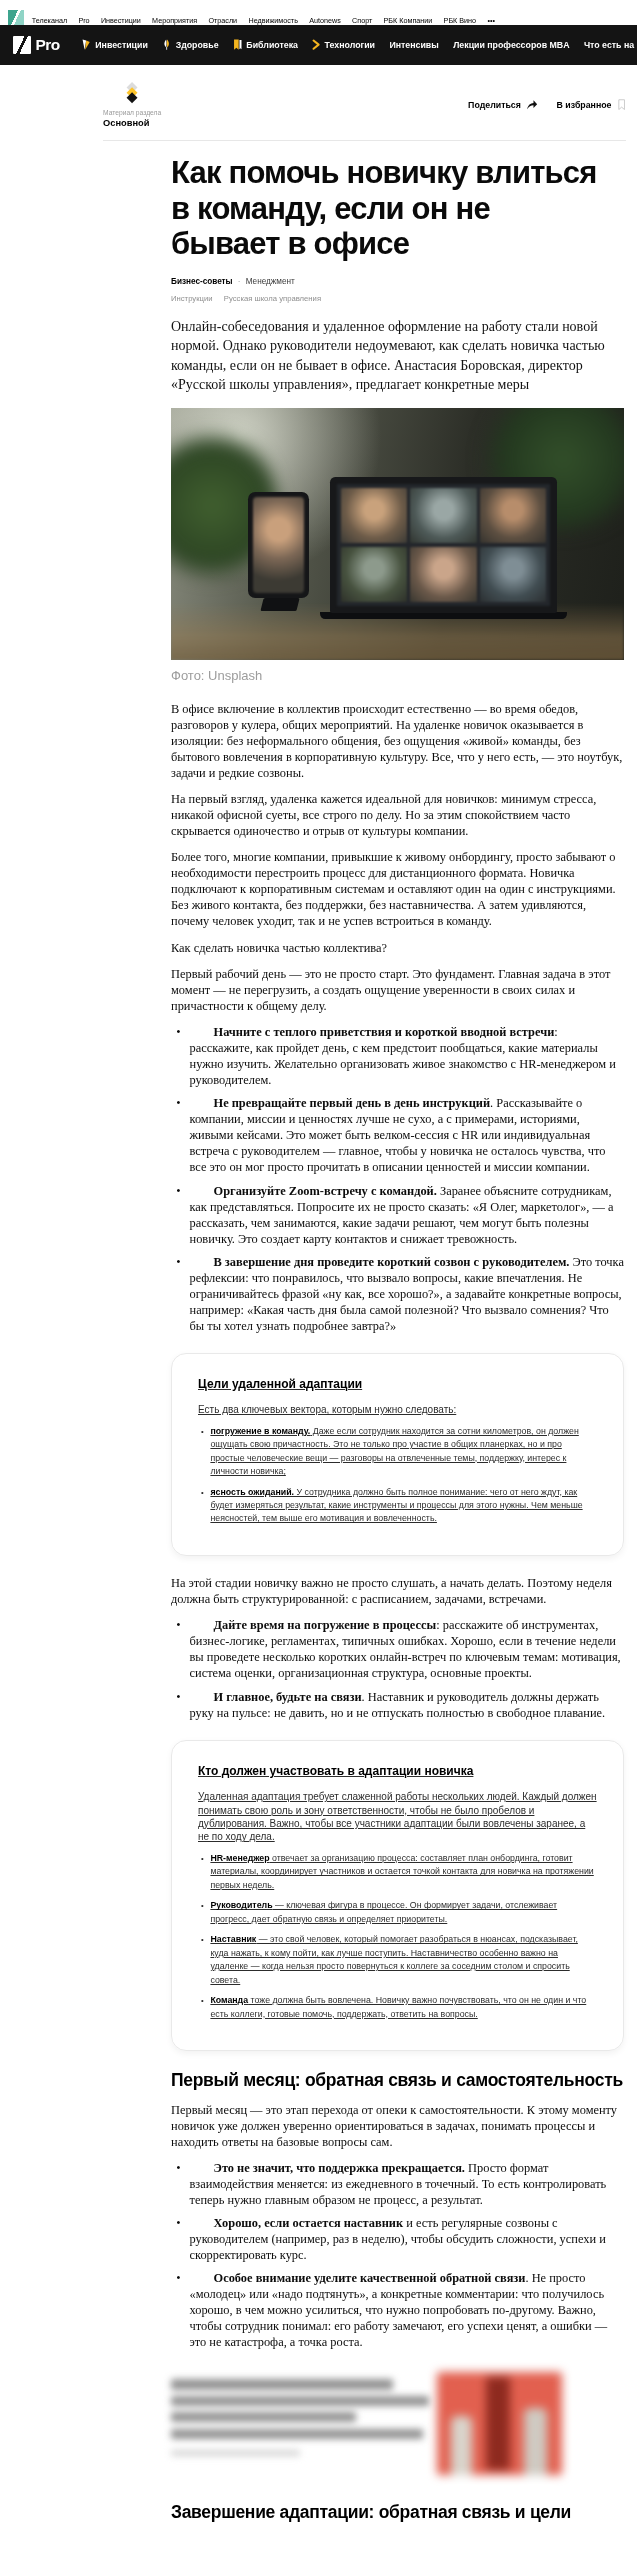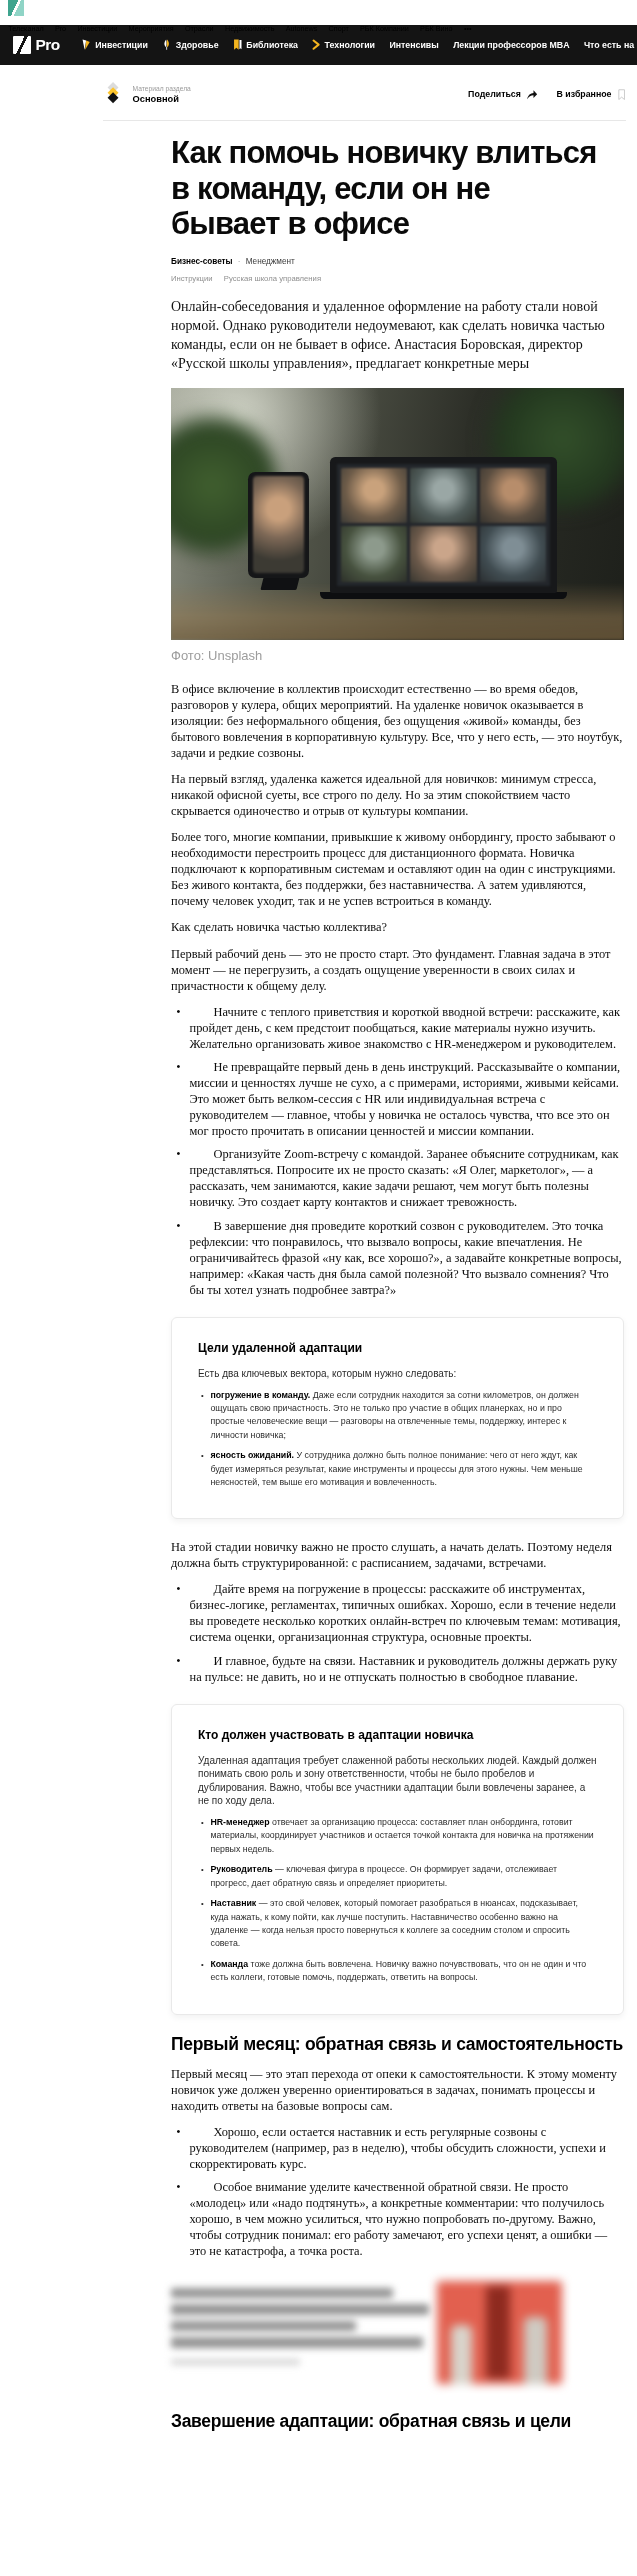--- a/index.html
+++ b/index.html
@@ -1,39 +1,39 @@
 <!DOCTYPE html>
 <html lang="ru" style="font-size:8.2px"><head>
 <meta charset="utf-8">
 <style>
   * { box-sizing:border-box; margin:0; padding:0; }
   html,body { width:638px; background:#fff; }
   body { height:3529px; overflow:hidden; font-family:"Liberation Sans",sans-serif; color:#111; }
 
   
-  .nav1 { height:25px; display:flex; align-items:flex-start; padding:0 8.2px; gap:8px; background:#fff;flex-direction:column; }
+  .nav1 { height:25px; display:flex; align-items:flex-end; padding:0 8.2px; gap:8px; background:#fff; }
   .rbc-logo { width:15.5px; height:15.5px; flex:0 0 auto;
     background:linear-gradient(115deg,#3ea48e 44%,#ffffff 44%,#ffffff 56%,#8fd4c6 56%); }
   .nav1-items { display:flex; align-items:center; gap:11.3px; }
   .nav1-item { font-size:7.2px; color:#000; cursor:pointer; white-space:nowrap; display:inline-flex; align-items:center; gap:2.6px; }
   .icn { display:inline-flex; align-items:center; }
 
   
   .nav2 { height:40px; background:#141414; display:flex; align-items:center; padding:0 13.4px; gap:14.4px; }
   .prologo { display:flex; align-items:center; gap:4.6px; margin-right:7.2px; cursor:pointer; }
   .prologo-sq { width:17.5px; height:17.5px; border-radius:1px;
     background:linear-gradient(115deg,#ffffff 44%,#141414 44%,#141414 56%,#ffffff 56%); }
   .prologo-txt { color:#fff; font-size:15.5px; font-weight:800; letter-spacing:-0.5px; }
   .nav2-items { display:flex; align-items:center; gap:14.4px; }
   .nav2-item { color:#fff; font-size:8.8px; font-weight:600; display:inline-flex; align-items:center; gap:4.1px; cursor:pointer; white-space:nowrap; }
 
   
   .hdr { width:523px; margin:16.5px 0 0 103px; }
   .hdr-row { display:flex; align-items:center; justify-content:space-between; }
-  .hdr-left { display:flex; align-items:center; gap:9px; }
+  .hdr-left { display:flex; align-items:center; gap:1px;flex-direction:column; }
   .hdr-sec-label { font-size:6.7px; color:#9a9a9a; margin-bottom:2.1px; }
   .hdr-sec-value { font-size:9.3px; font-weight:700; color:#000; }
   .hdr-right { display:flex; align-items:center; gap:18.5px; }
   .hdr-btn { display:inline-flex; align-items:center; gap:5.2px; font-size:8.8px; font-weight:700; color:#000; cursor:pointer; }
   .hdr-divider { border-bottom:0.5px solid #e7e7e7; margin-top:12.4px; }
 
   
   .title { margin:14.4px 0 0 171px; width:428px; font-size:31px; line-height:1.14; font-weight:800;
            letter-spacing:-0.8px; color:#0a0a0a; }
   .cat-row { margin:15.5px 0 0 171px; font-size:8.2px; display:flex; align-items:center; gap:5.2px; }
@@ -75,24 +75,24 @@
 
   
   .article-body { margin:17.5px 0 0 171px; width:453px; font-family:"Liberation Serif",serif;
     font-size:12.4px; line-height:16px; color:#0c0c0c; }
   .article-body p { margin:0 0 10.3px; }
   .article-body h2 { font-family:"Liberation Sans",sans-serif; font-size:17.5px; line-height:21px;
     font-weight:800; letter-spacing:-0.3px; color:#000; margin:18.5px 0 10.3px; }
   ul.blist { list-style:none; margin:0 0 10.3px; }
   ul.blist li { position:relative; padding-left:18.5px; margin-bottom:7.2px; }
   ul.blist li::before { content:"•"; position:absolute; left:5.2px; top:0; }
-  ul.blist b { font-weight:400;padding-left:24px; }
-
-  .infobox { border:0.5px solid #e9e9e9; border-radius:6px; box-shadow:0 2.1px 6.2px rgba(0,0,0,.05);
-    padding:21.6px 26px; margin:19.6px 0; font-family:"Liberation Sans",sans-serif; color:#2c2c2c; }
+  ul.blist b { font-weight:700;padding-left:24px; }
+
+  .infobox { border:0.5px solid #e9e9e9; border-radius:15px; box-shadow:0 2.1px 6.2px rgba(0,0,0,.05);
+    padding:21.6px 26px; margin:19.6px 0; font-family:"Liberation Sans",sans-serif; color:#2c2c2c;text-decoration:underline; }
   .infobox h3 { font-size:12px; font-weight:800; color:#000; margin-bottom:11.3px; }
   .infobox .intro { font-size:10px; line-height:13.4px; margin-bottom:8.2px; }
   .infobox ul { list-style:none; }
   .infobox li { position:relative; padding-left:12.4px; margin-bottom:7.2px; font-size:8.8px; line-height:13.4px; }
   .infobox li::before { content:"•"; position:absolute; left:3.1px; top:0; font-size:7.7px; }
   .infobox b { font-weight:700; color:#000; }
 
   .ad { position:relative; height:118px; margin:15.5px 0 13.4px; cursor:pointer; }
   .ad-text { position:absolute; left:0; top:13.4px; filter:blur(3.6px); }
   .ad-line { height:10.3px; border-radius:2.1px; background:#6f6f6f; opacity:.75; margin-bottom:6.2px; }
@@ -280,20 +280,21 @@
       <ul>
         <li><b>HR-менеджер</b><span> отвечает за организацию процесса: составляет план онбординга, готовит материалы, координирует участников и остается точкой контакта для новичка на протяжении первых недель.</span></li>
         <li><b>Руководитель</b><span> — ключевая фигура в процессе. Он формирует задачи, отслеживает прогресс, дает обратную связь и определяет приоритеты.</span></li>
         <li><b>Наставник</b><span> — это свой человек, который помогает разобраться в нюансах, подсказывает, куда нажать, к кому пойти, как лучше поступить. Наставничество особенно важно на удаленке — когда нельзя просто повернуться к коллеге за соседним столом и спросить совета.</span></li>
         <li><b>Команда</b><span> тоже должна быть вовлечена. Новичку важно почувствовать, что он не один и что есть коллеги, готовые помочь, поддержать, ответить на вопросы.</span></li>
       </ul>
     </section>
     <h2>Первый месяц: обратная связь и самостоятельность</h2>
     <p>Первый месяц — это этап перехода от опеки к самостоятельности. К этому моменту новичок уже должен уверенно ориентироваться в задачах, понимать процессы и находить ответы на базовые вопросы сам.</p>
     <ul class="blist">
+      <li><b>Это не значит, что поддержка прекращается.</b><span> Просто формат взаимодействия меняется: из ежедневного в точечный. То есть контролировать теперь нужно главным образом не процесс, а результат.</span></li>
       <li><b>Хорошо, если остается наставник</b><span> и есть регулярные созвоны с руководителем (например, раз в неделю), чтобы обсудить сложности, успехи и скорректировать курс.</span></li>
       <li><b>Особое внимание уделите качественной обратной связи</b><span>. Не просто «молодец» или «надо подтянуть», а конкретные комментарии: что получилось хорошо, в чем можно усилиться, что нужно попробовать по-другому. Важно, чтобы сотрудник понимал: его работу замечают, его успехи ценят, а ошибки — это не катастрофа, а точка роста.</span></li>
     </ul>
     <div class="ad">
       <div class="ad-text">
         <div class="ad-line" style="width: 222px;"></div>
         <div class="ad-line" style="width: 258px;"></div>
         <div class="ad-line" style="width: 185px;"></div>
         <div class="ad-line" style="width: 252px;"></div>
         <div class="ad-line light" style="width: 129px;"></div>

